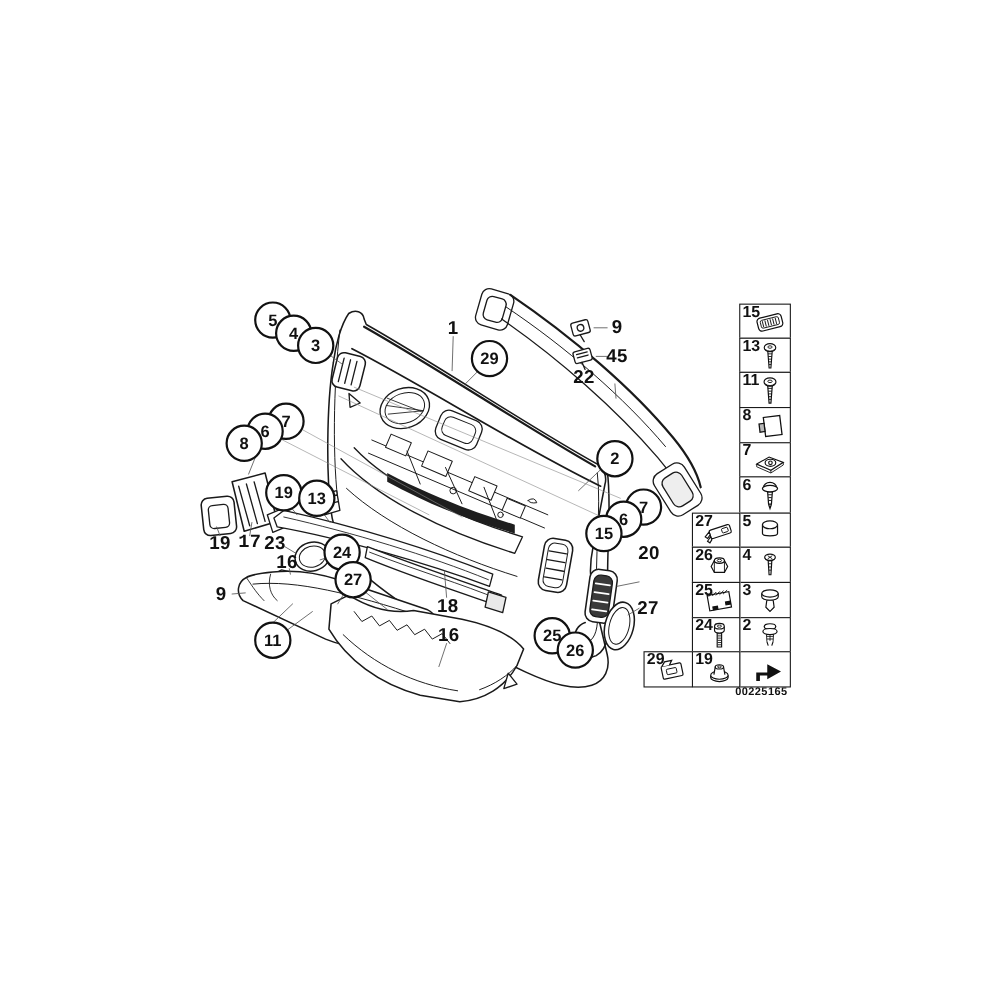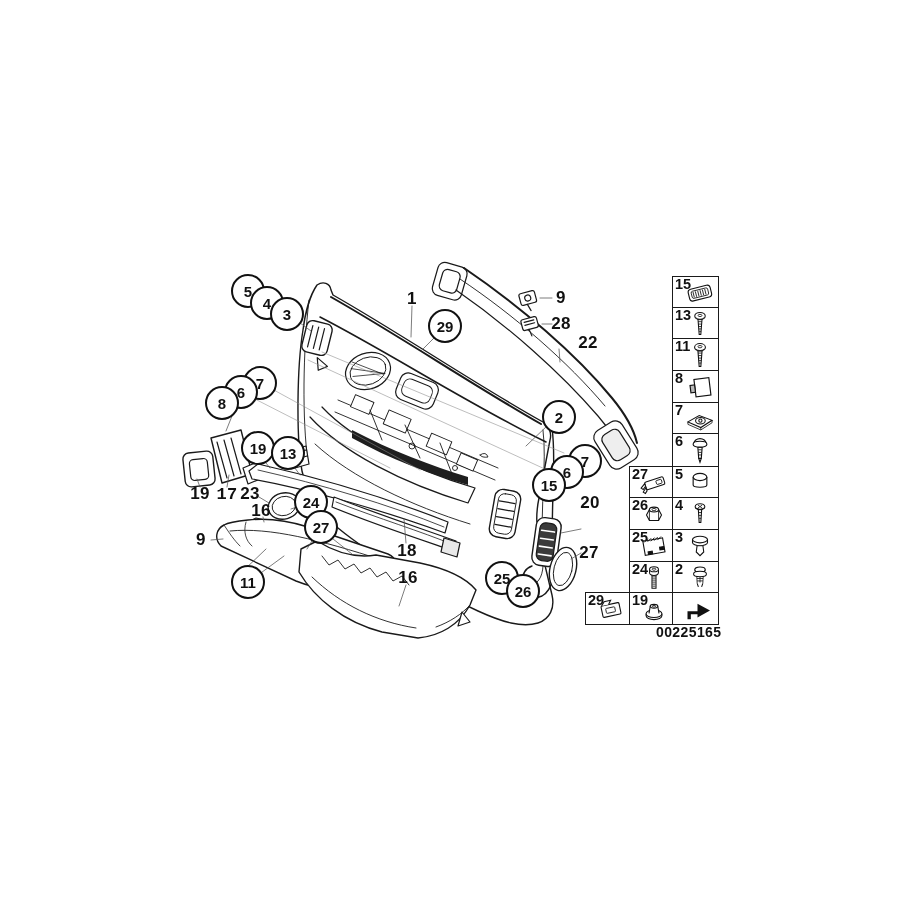--- a/index.html
+++ b/index.html
@@ -7,21 +7,21 @@
   #stage{position:relative;width:900px;height:900px;background:#fff;overflow:hidden;}
   #artwork{position:absolute;left:0;top:0;}
   .co{position:absolute;font-weight:bold;color:#111;z-index:5;}
   .co.circled{width:34px;height:34px;box-sizing:border-box;border:2px solid #111;border-radius:50%;
       background:#fff;display:flex;align-items:center;justify-content:center;font-size:15px;line-height:1;}
   .co.plain{transform:translate(-50%,-50%);font-size:17px;letter-spacing:.3px;background:transparent;}
   .cell{position:absolute;box-sizing:border-box;border:1.3px solid #1a1a1a;background:#fff;z-index:4;}
   .cell .num{position:absolute;top:0;left:2px;font-size:14.5px;font-weight:bold;color:#111;line-height:1.05;}
   .cell .ic{position:absolute;right:0;bottom:-1px;}
   #docnum{position:absolute;left:656px;top:624px;width:60px;text-align:right;
-      font-size:14px;font-weight:bold;color:#111;letter-spacing:.4px;z-index:4;}
+      font-size:10px;font-weight:bold;color:#111;letter-spacing:.4px;z-index:4;}
 </style>
 </head>
 <body>
 
 <div id="stage">
 
   <svg width="0" height="0" style="position:absolute" aria-hidden="true">
     <defs>
       <g id="ic-badge-icon">
           <g transform="rotate(-14 20 18)" fill="#fff" stroke="#111" stroke-width="1.4">
@@ -351,22 +351,22 @@
       <div class="co circled" style="left: 205px; top: 386px;">8</div>
       <div class="co circled" style="left: 241px; top: 431px;">19</div>
       <div class="co circled" style="left: 271px; top: 436px;">13</div>
       <div class="co circled" style="left: 294px; top: 485px;">24</div>
       <div class="co circled" style="left: 304px; top: 510px;">27</div>
       <div class="co circled" style="left: 231px; top: 565px;">11</div>
       <div class="co circled" style="left: 485px; top: 561px;">25</div>
       <div class="co circled" style="left: 506px; top: 574px;">26</div>
       <div class="co plain" style="left: 412px; top: 299px;">1</div>
       <div class="co plain" style="left: 561px; top: 298px;">9</div>
-      <div class="co plain" style="left: 561px; top: 324px;">28</div>
-      <div class="co plain" style="left: 588px; top: 343px;">22</div>
+      <div class="co plain" style="left: 561px; top: 324px;">45</div>
+      <div class="co plain" style="left: 531px; top: 343px;">22</div>
       <div class="co plain" style="left: 200px; top: 494px;">19</div>
       <div class="co plain" style="left: 227px; top: 494px; font-family: Liberation Mono, monospace;">17</div>
       <div class="co plain" style="left: 250px; top: 494px;">23</div>
       <div class="co plain" style="left: 261px; top: 511px; text-align: center;">16</div>
       <div class="co plain" style="left: 201px; top: 540px;">9</div>
       <div class="co plain" style="left: 407px; top: 551px;">18</div>
       <div class="co plain" style="left: 408px; top: 578px;">16</div>
       <div class="co plain" style="left: 590px; top: 503px;">20</div>
       <div class="co plain" style="left: 589px; top: 553px;">27</div>
     </div>

